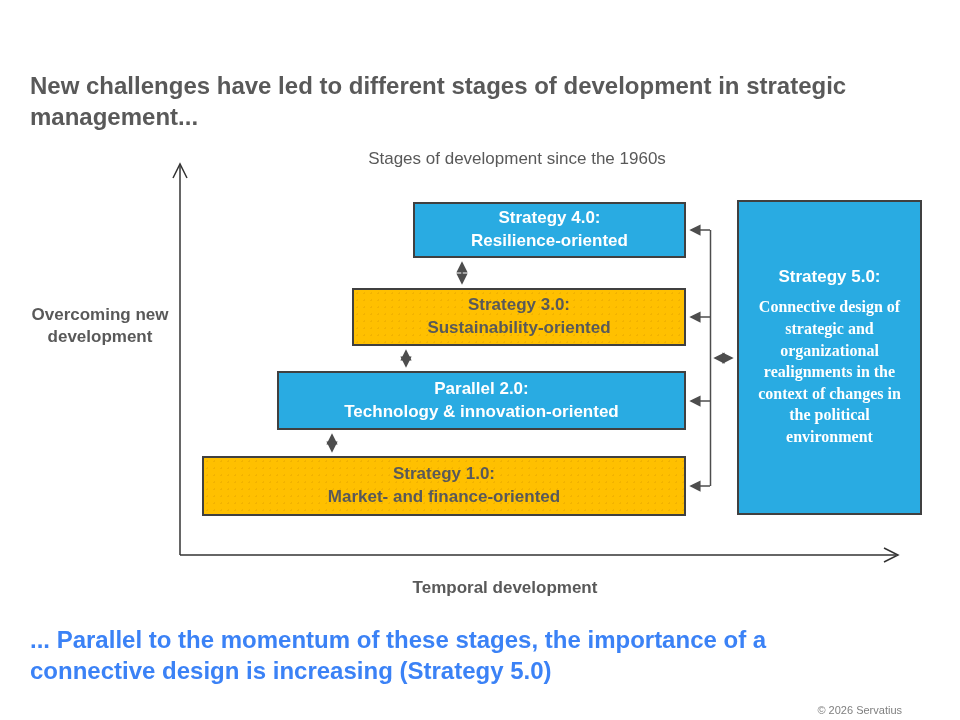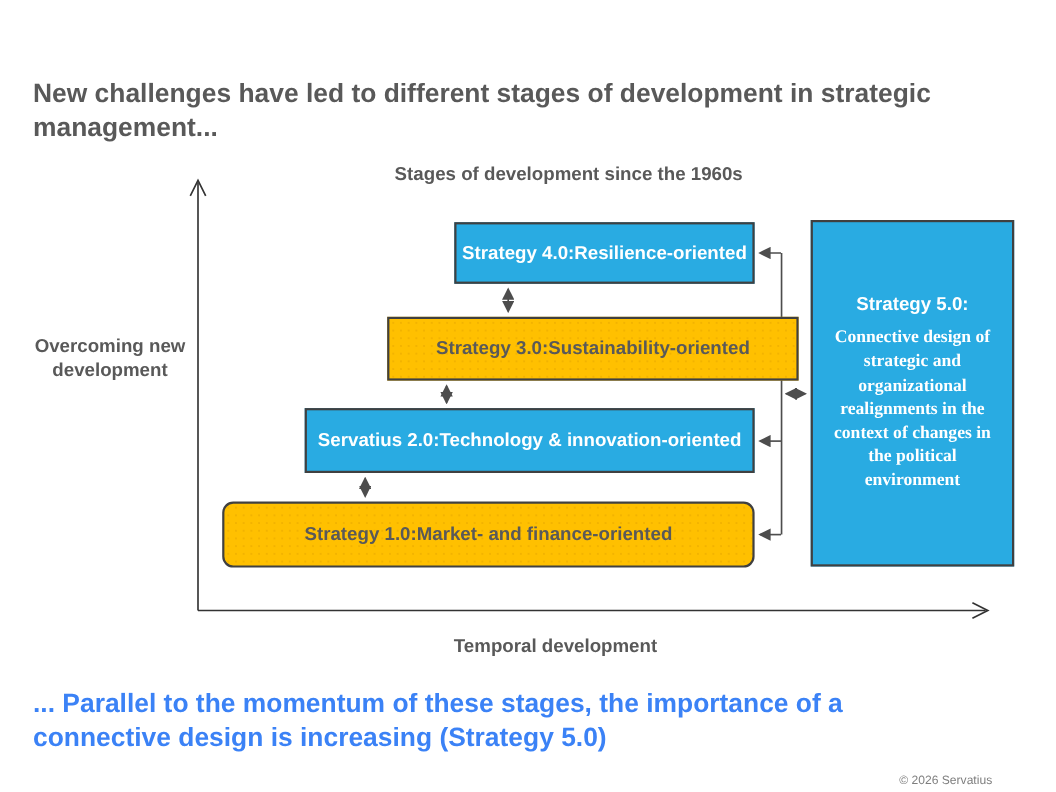--- a/index.html
+++ b/index.html
@@ -10,46 +10,46 @@
   .slide-title {
     position:absolute; left:30px; top:42px; width:912px;
     font-size:24px; font-weight:bold; color:#595959; line-height:1.3;
   }
   .conclusion {
     position:absolute; left:30px; top:596px; width:868px;
     font-size:24px; font-weight:bold; color:#3b82f6; line-height:1.3;
   }
   .chart-title {
     position:absolute; left:262px; top:121px; width:510px;
-    text-align:center; font-size:17px; font-weight:bold; color:#595959;
+    text-align:center; font-size:17px; font-weight:normal; color:#595959;
   }
   .y-label {
     position:absolute; left:25px; top:276px; width:150px;
     text-align:center; font-size:17px; font-weight:bold; color:#595959; line-height:1.3;
   }
   .x-label {
     position:absolute; left:355px; top:550px; width:300px;
     text-align:center; font-size:17px; font-weight:bold; color:#595959;
   }
   .overlay { position:absolute; left:0; top:0; width:960px; height:720px; pointer-events:none; }
   .stage {
     position:absolute; box-sizing:border-box; border:2px solid #404040;
-    display:flex; flex-direction:row; align-items:center; justify-content:center;
+    display:flex; flex-direction:column; align-items:center; justify-content:center;
     text-align:center; font-weight:bold; font-size:17px; line-height:1.35;
   }
   .stage.blue  { background:#29ABE2; color:#ffffff; }
   .stage.yellow{
     background:#FFC000; color:#595959;
     background-image:radial-gradient(rgba(205,140,0,0.25) 1px, rgba(0,0,0,0) 1px);
     background-size:7px 7px;
   }
   .s4 { left:413px; top:174px; width:273px; height:56px; }
-  .s3 { left:352px; top:260px; width:374px; height:58px; }
+  .s3 { left:352px; top:260px; width:334px; height:58px; }
   .s2 { left:277px; top:343px; width:409px; height:59px; }
-  .s1 { left:202px; top:428px; width:484px; height:60px;border-radius:10px; }
+  .s1 { left:202px; top:428px; width:484px; height:60px; }
   .s5 {
     position:absolute; left:737px; top:172px; width:185px; height:315px;
     box-sizing:border-box; border:2px solid #404040; background:#29ABE2; color:#ffffff;
     display:flex; flex-direction:column; align-items:center; justify-content:center;
     text-align:center; font-weight:bold; padding:16px 8px;
   }
   .s5-label { font-size:17px; margin-bottom:9px; }
   .s5-desc  { font-size:16px; line-height:1.35;font-family:Liberation Serif, serif; }
   .footer {
     position:absolute; right:58px; bottom:32px;
@@ -104,21 +104,21 @@
     <div>Strategy 4.0:</div>
     <div>Resilience-oriented</div>
   </div>
 
   <div class="stage yellow s3">
     <div>Strategy 3.0:</div>
     <div>Sustainability-oriented</div>
   </div>
 
   <div class="stage blue s2">
-    <div>Servatius 2.0:</div>
+    <div>Parallel 2.0:</div>
     <div>Technology &amp; innovation-oriented</div>
   </div>
 
   <div class="stage yellow s1">
     <div>Strategy 1.0:</div>
     <div>Market- and finance-oriented</div>
   </div>
 
   <div class="s5">
     <div class="s5-label">Strategy 5.0:</div>

